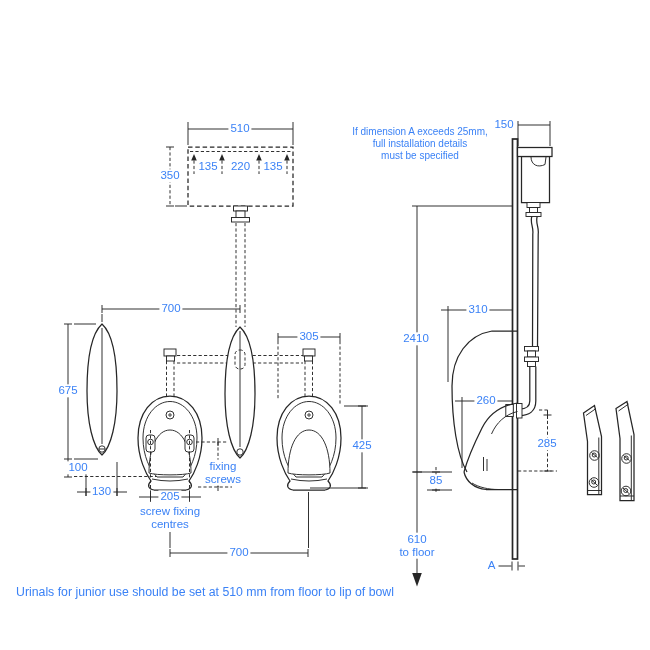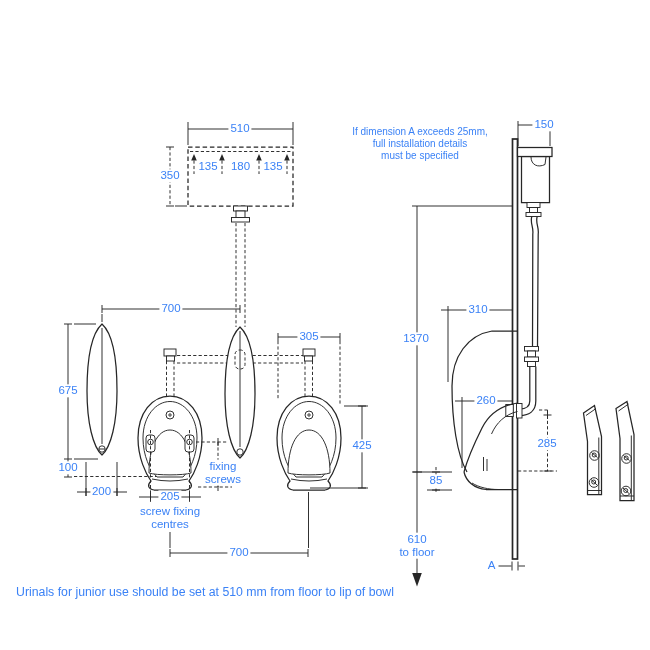--- a/index.html
+++ b/index.html
@@ -247,40 +247,40 @@
     <line class="s thin" x1="623.5" y1="411.5" x2="629.5" y2="416.5"></line>
     <circle class="s thin" cx="626" cy="447" r="4.8"></circle>
     <circle class="s thin" cx="625.7" cy="446.5" r="2"></circle>
     <line class="s thin" x1="623" y1="444" x2="629" y2="449.5"></line>
   </g>
 </svg>
 
   <div class="lbl" style="left:240px;top:85px">510</div>
   <div class="lbl" style="left:170px;top:131.5px">350</div>
   <div class="lbl nobg" style="left:208px;top:122.5px">135</div>
-  <div class="lbl nobg" style="left:240.5px;top:122.5px">180</div>
+  <div class="lbl nobg" style="left:240.5px;top:122.5px">220</div>
   <div class="lbl nobg" style="left:273px;top:122.5px">135</div>
   <div class="note" style="left:420px;top:100px">If dimension A exceeds 25mm,
 full installation details
 must be specified</div>
   <div class="lbl" style="left:171px;top:265px">700</div>
   <div class="lbl" style="left:68px;top:347px">675</div>
-  <div class="lbl" style="left:68px;top:424px">100</div>
-  <div class="lbl" style="left:101.5px;top:448px">200</div>
+  <div class="lbl" style="left:78px;top:424px">100</div>
+  <div class="lbl" style="left:101.5px;top:448px">130</div>
   <div class="lbl" style="left:309px;top:293px">305</div>
   <div class="lbl" style="left:362px;top:402px">425</div>
   <div class="lbl" style="left:221px;top:423px">235</div>
   <div class="lbl" style="left:223px;top:428.5px">fixing
 screws</div>
   <div class="lbl" style="left:170px;top:453px">205</div>
   <div class="lbl" style="left:170px;top:474px">screw fixing
 centres</div>
   <div class="lbl" style="left:239px;top:509px">700</div>
-  <div class="lbl" style="left:544px;top:81px">150</div>
-  <div class="lbl" style="left:416px;top:295px">1370</div>
+  <div class="lbl" style="left:504px;top:81px">150</div>
+  <div class="lbl" style="left:416px;top:295px">2410</div>
   <div class="lbl" style="left:478px;top:266px">310</div>
   <div class="lbl" style="left:486px;top:357px">260</div>
   <div class="lbl" style="left:547px;top:400px">285</div>
   <div class="lbl" style="left:436px;top:436.5px">85</div>
   <div class="lbl" style="left:417px;top:501.5px">610
 to floor</div>
   <div class="lbl nobg" style="left:491.5px;top:522px">A</div>
   <div class="footer">Urinals for junior use should be set at 510 mm from floor to lip of bowl</div>
 
 </div>

